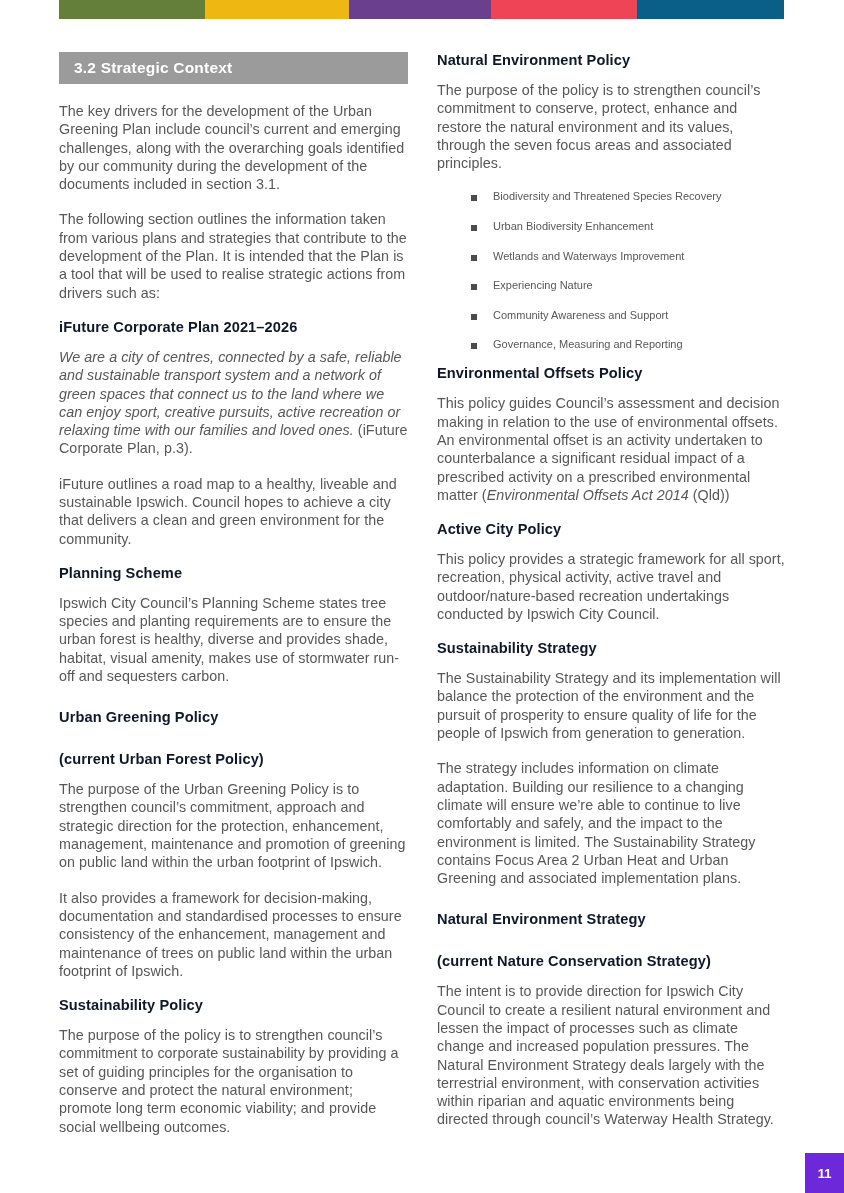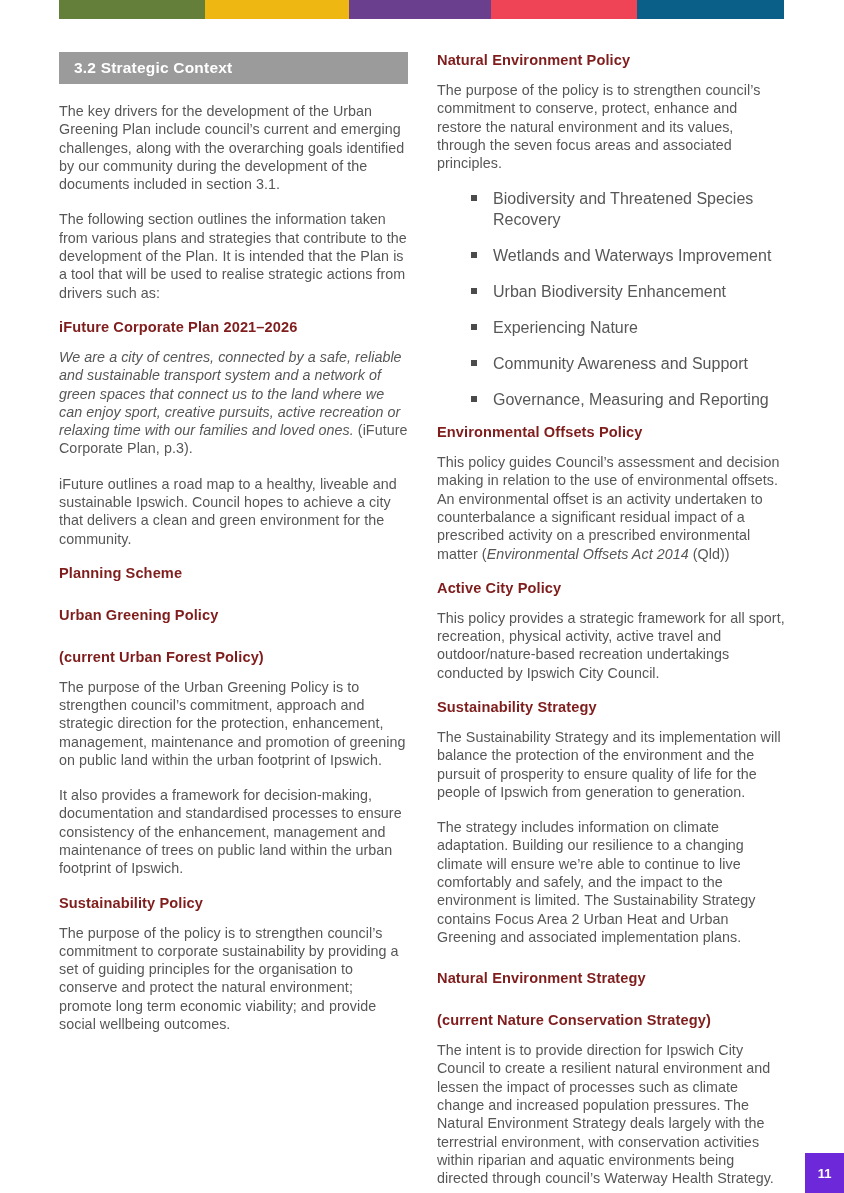--- a/index.html
+++ b/index.html
@@ -53,21 +53,21 @@
     font-weight: bold;
     font-size: 15.5px;
     letter-spacing: 0.2px;
     box-sizing: border-box;
   }
 
   
   h3.heading {
     font-size: 14.6px;
     font-weight: bold;
-    color: #7f1d1d;
+    color: #0f172a;
     margin: 0 0 11px 0;
     line-height: 1.23;
     letter-spacing: 0.1px;
   }
   .spaced-heading { margin-top: 21px; }
   h3.heading .sub-line { display: block; margin-top: 24px; }
 
   p.body-text {
     font-size: 14.3px;
     line-height: 1.28;
@@ -83,21 +83,21 @@
   .cite-italic { font-style: italic; }
 
   
   ul.bullets {
     list-style: none;
     margin: 10px 0 14px 0;
     padding: 0 0 0 34px;
   }
   ul.bullets li {
     position: relative;
-    font-size: 16px;
+    font-size: 11px;
     line-height: 1.28;
     color: #575757;
     margin-bottom: 15.5px;
     padding-left: 22px;
   }
   ul.bullets li:last-child { margin-bottom: 12px; }
   ul.bullets li .sq-bullet {
     position: absolute;
     left: 0;
     top: 6px;
@@ -145,20 +145,21 @@
     <p class="body-text">The following section outlines the information taken from various plans and strategies that contribute to the development of the Plan. It is intended that the Plan is a tool that will be used to realise strategic actions from drivers such as:</p>
 
     <h3 class="heading">iFuture Corporate Plan 2021–2026</h3>
 
     <p class="body-text quote"><span>We are a city of centres, connected by a safe, reliable and sustainable transport system and a network of green spaces that connect us to the land where we can enjoy sport, creative pursuits, active recreation or relaxing time with our families and loved ones.</span><span class="attribution"> (iFuture Corporate Plan, p.3).</span></p>
 
     <p class="body-text">iFuture outlines a road map to a healthy, liveable and sustainable Ipswich. Council hopes to achieve a city that delivers a clean and green environment for the community.</p>
 
     <h3 class="heading spaced-heading">Planning Scheme</h3>
 
+    <p class="body-text">Ipswich City Council’s Planning Scheme states tree species and planting requirements are to ensure the urban forest is healthy, diverse and provides shade, habitat, visual amenity, makes use of stormwater run-off and sequesters carbon.</p>
 
     <h3 class="heading spaced-heading">
         <span class="sub-line">Urban Greening Policy</span>
         <span class="sub-line">(current Urban Forest Policy)</span>
       </h3>
 
     <p class="body-text">The purpose of the Urban Greening Policy is to strengthen council’s commitment, approach and strategic direction for the protection, enhancement, management, maintenance and promotion of greening on public land within the urban footprint of Ipswich.</p>
 
     <p class="body-text">It also provides a framework for decision-making, documentation and standardised processes to ensure consistency of the enhancement, management and maintenance of trees on public land within the urban footprint of Ipswich.</p>
 
@@ -168,22 +169,22 @@
   </div>
 
   <div class="column" id="right-column">
 
     <h3 class="heading">Natural Environment Policy</h3>
 
     <p class="body-text">The purpose of the policy is to strengthen council’s commitment to conserve, protect, enhance and restore the natural environment and its values, through the seven focus areas and associated principles.</p>
 
     <ul class="bullets" id="focus-areas-list">
         <li><span class="sq-bullet"></span><span>Biodiversity and Threatened Species Recovery</span></li>
+        <li><span class="sq-bullet"></span><span>Urban Biodiversity Enhancement</span></li>
         <li><span class="sq-bullet"></span><span>Wetlands and Waterways Improvement</span></li>
-        <li><span class="sq-bullet"></span><span>Urban Biodiversity Enhancement</span></li>
         <li><span class="sq-bullet"></span></li>
         <li><span class="sq-bullet"></span><span>Experiencing Nature</span></li>
         <li><span class="sq-bullet"></span><span>Community Awareness and Support</span></li>
         <li><span class="sq-bullet"></span><span>Governance, Measuring and Reporting</span></li>
       </ul>
 
     <h3 class="heading">Environmental Offsets Policy</h3>
 
     <p class="body-text"><span>This policy guides Council’s assessment and decision making in relation to the use of environmental offsets. An environmental offset is an activity undertaken to counterbalance a significant residual impact of a prescribed activity on a prescribed environmental matter (</span><span class="cite-italic">Environmental Offsets Act 2014</span><span> (Qld))</span></p>
 

